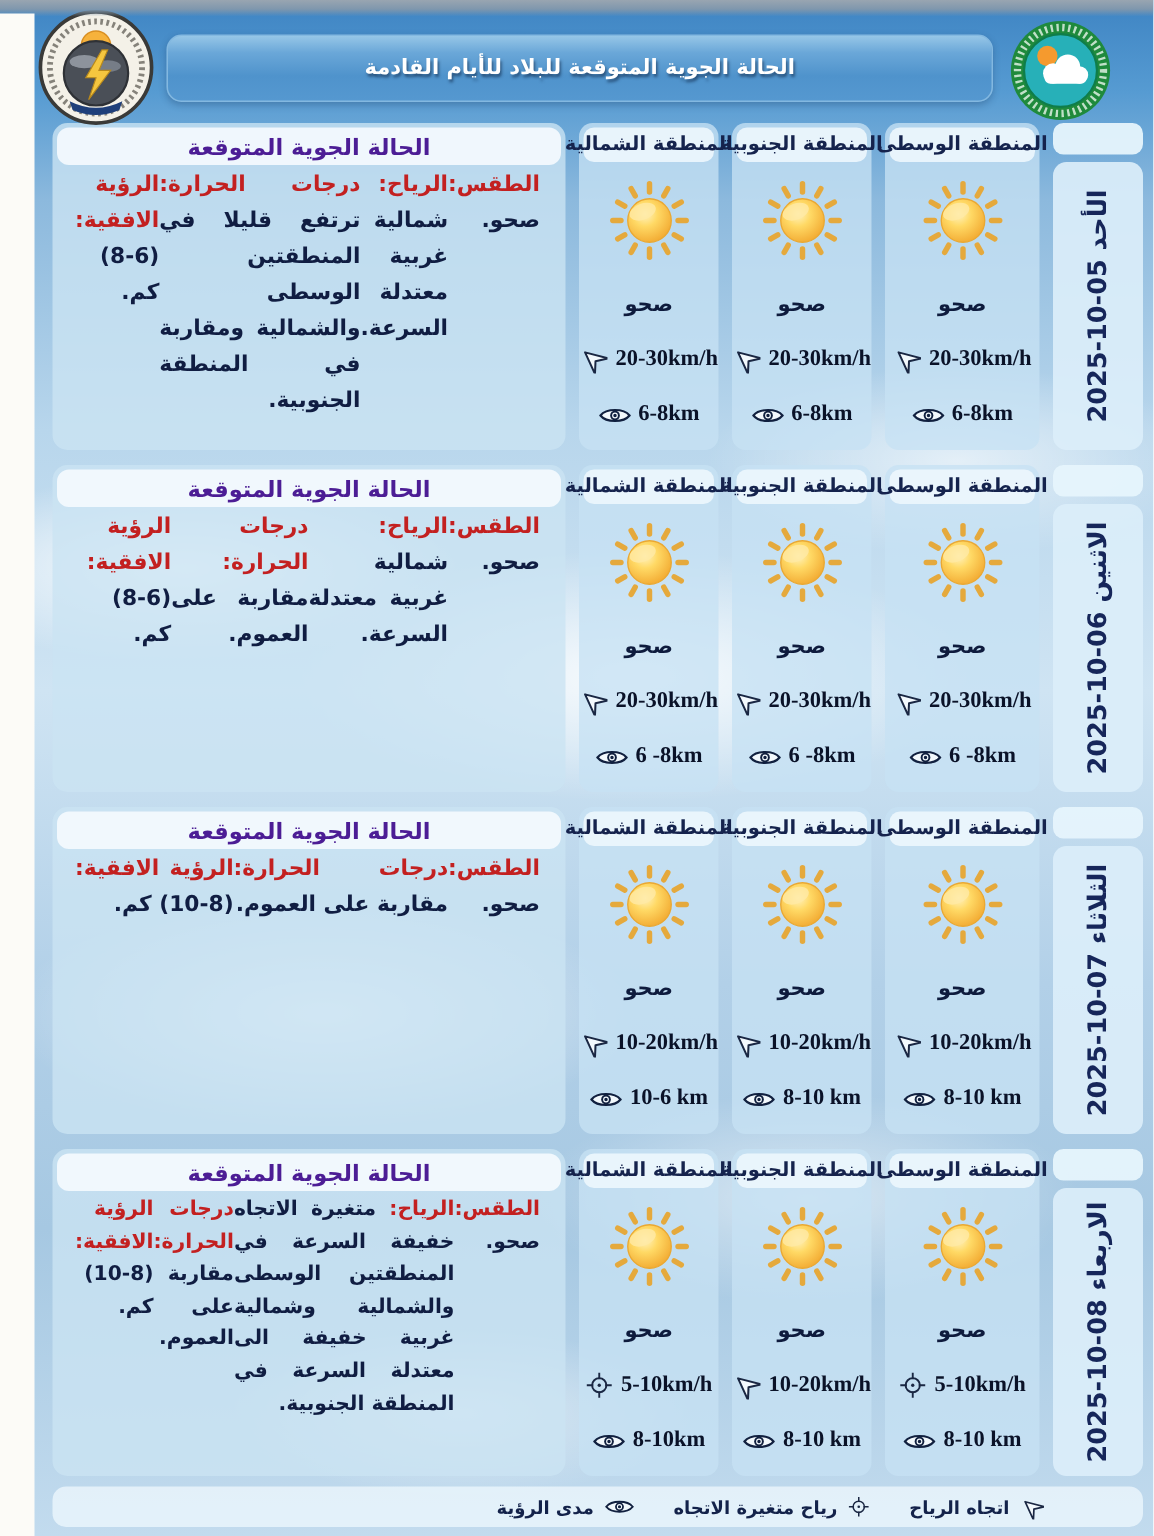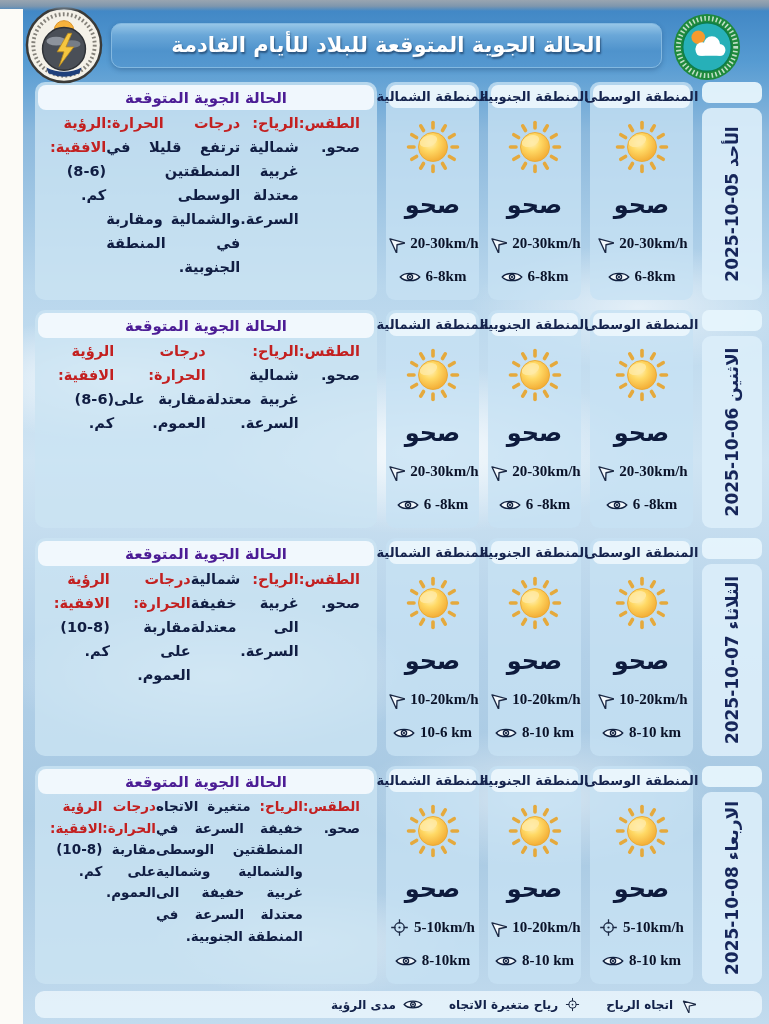--- a/index.html
+++ b/index.html
@@ -23,21 +23,21 @@
   
   .app-header { position:absolute; top:11px; left:23px; right:0; height:68px;
     display:flex; align-items:center; z-index:3; }
   .badge { flex:none; }
   .badge-right { width:70px; height:70px; margin:4px 27px 0 10px; }
   .badge-left  { width:78px; height:78px; margin:0 8px 0 2px; }
   .title-bar { flex:1; height:45px; border-radius:10px;
     background:linear-gradient(180deg,#96c6e7 0%,#6aa7d8 26%,#4f93cc 62%,#5598d0 100%);
     border:1.5px solid #83b8e0; box-shadow:0 2px 5px rgba(20,50,90,.3);
     display:flex; align-items:center; justify-content:center;
-    color:#ffffff; font-size:21px; font-weight:bold;
+    color:#ffffff; font-size:14px; font-weight:bold;
     text-shadow:1px 2px 2px rgba(10,30,60,.55); letter-spacing:.3px; }
 
   
   main { position:absolute; top:82px; left:23px; right:0; padding:0 7px 0 12px; z-index:2; }
   .day-row { display:flex; gap:9px; height:218px; margin-bottom:10px; }
 
   .date-col { flex:none; width:60px; display:flex; flex-direction:column; }
   .date-tab { height:21px; background:rgba(230,244,252,.95); border-radius:7px; margin-bottom:5px; }
   .date-strip { flex:1; position:relative; background:rgba(219,238,250,.92); border-radius:9px; }
   .date-text { position:absolute; top:50%; left:50%;
@@ -47,21 +47,21 @@
   .region-card { flex:none; background:rgba(198,226,243,.78); border-radius:9px;
     padding:3px; display:flex; flex-direction:column; }
   .region-card.central { width:103px; }
   .region-card.southern, .region-card.northern { width:93px; }
   .region-tab { background:rgba(235,246,252,.95); border-radius:7px; min-height:23px;
     display:flex; align-items:center; justify-content:center;
     font-size:13px; font-weight:bold; color:#15234d; white-space:nowrap; }
   .region-body { flex:1; display:flex; flex-direction:column; align-items:center;
     justify-content:space-between; padding:8px 2px 12px; }
   .sun-icon { width:58px; height:58px; margin-top:2px; }
-  .sky-label { font-size:24px; font-weight:bold; color:#0e1b3d; }
+  .sky-label { font-size:14px; font-weight:bold; color:#0e1b3d; }
   .metric { display:flex; direction:ltr; align-items:center; gap:5px;justify-content:flex-end; }
   .wicon { width:19px; height:19px; flex:none; }
   .eicon { width:22px; height:14px; flex:none; }
   .metric .val { font-family:"Liberation Serif","DejaVu Serif",serif; font-weight:bold;
     font-size:15px; color:#0a1228; white-space:nowrap; }
 
   .details-card { flex:1; background:rgba(203,228,243,.8); border-radius:10px;
     padding:3px; display:flex; flex-direction:column; }
   .details-tab { background:rgba(244,250,254,.92); border-radius:8px; min-height:25px;
     display:flex; align-items:center; justify-content:center;
@@ -403,21 +403,20 @@
               </svg>
             <span class="val">10-6 km</span>
           </div>
         </div>
       </div>
 
       <div class="details-card">
         <div class="details-tab">الحالة الجوية المتوقعة</div>
         <div class="details-body">
           <p><span class="lbl">الطقس:</span> <span>صحو.</span></p>
-          <p><span class="lbl">الرياح:</span> <span>شمالية غربية خفيفة الى معتدلة السرعة.</span></p>
           <p><span class="lbl">درجات الحرارة:</span> <span>مقاربة على العموم.</span></p>
           <p><span class="lbl">الرؤية الافقية:</span> <span>(8-10) كم.</span></p>
         </div>
       </div>
     </section>
 
     <section class="day-row tight">
       <div class="date-col">
         <div class="date-tab"></div>
         <div class="date-strip">

